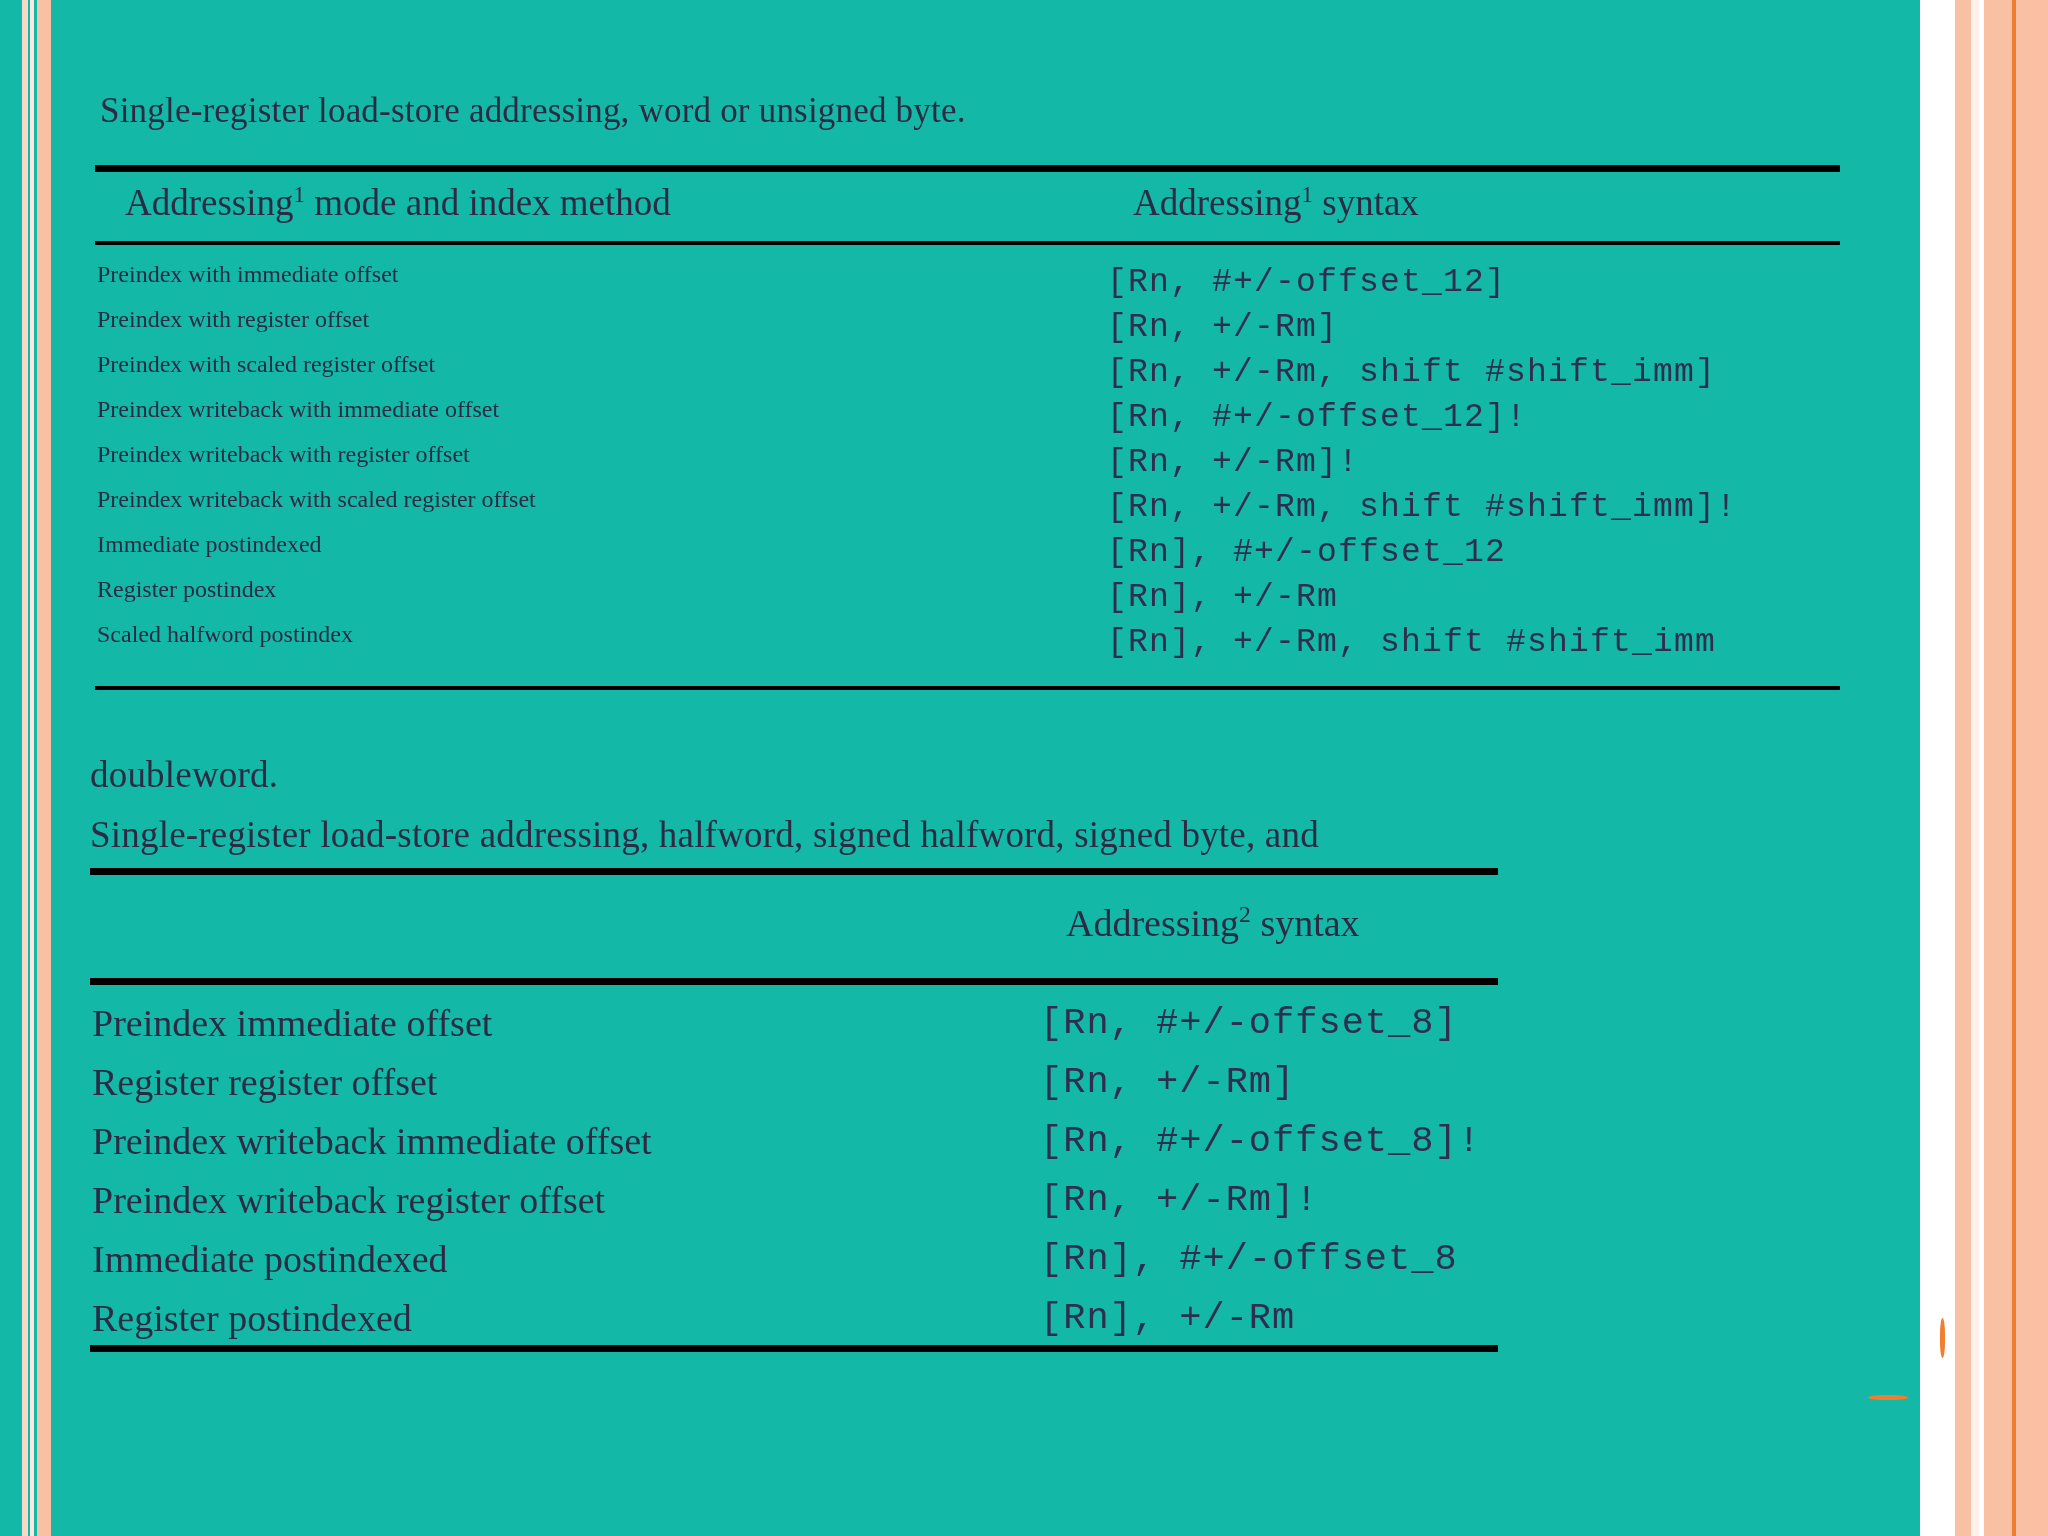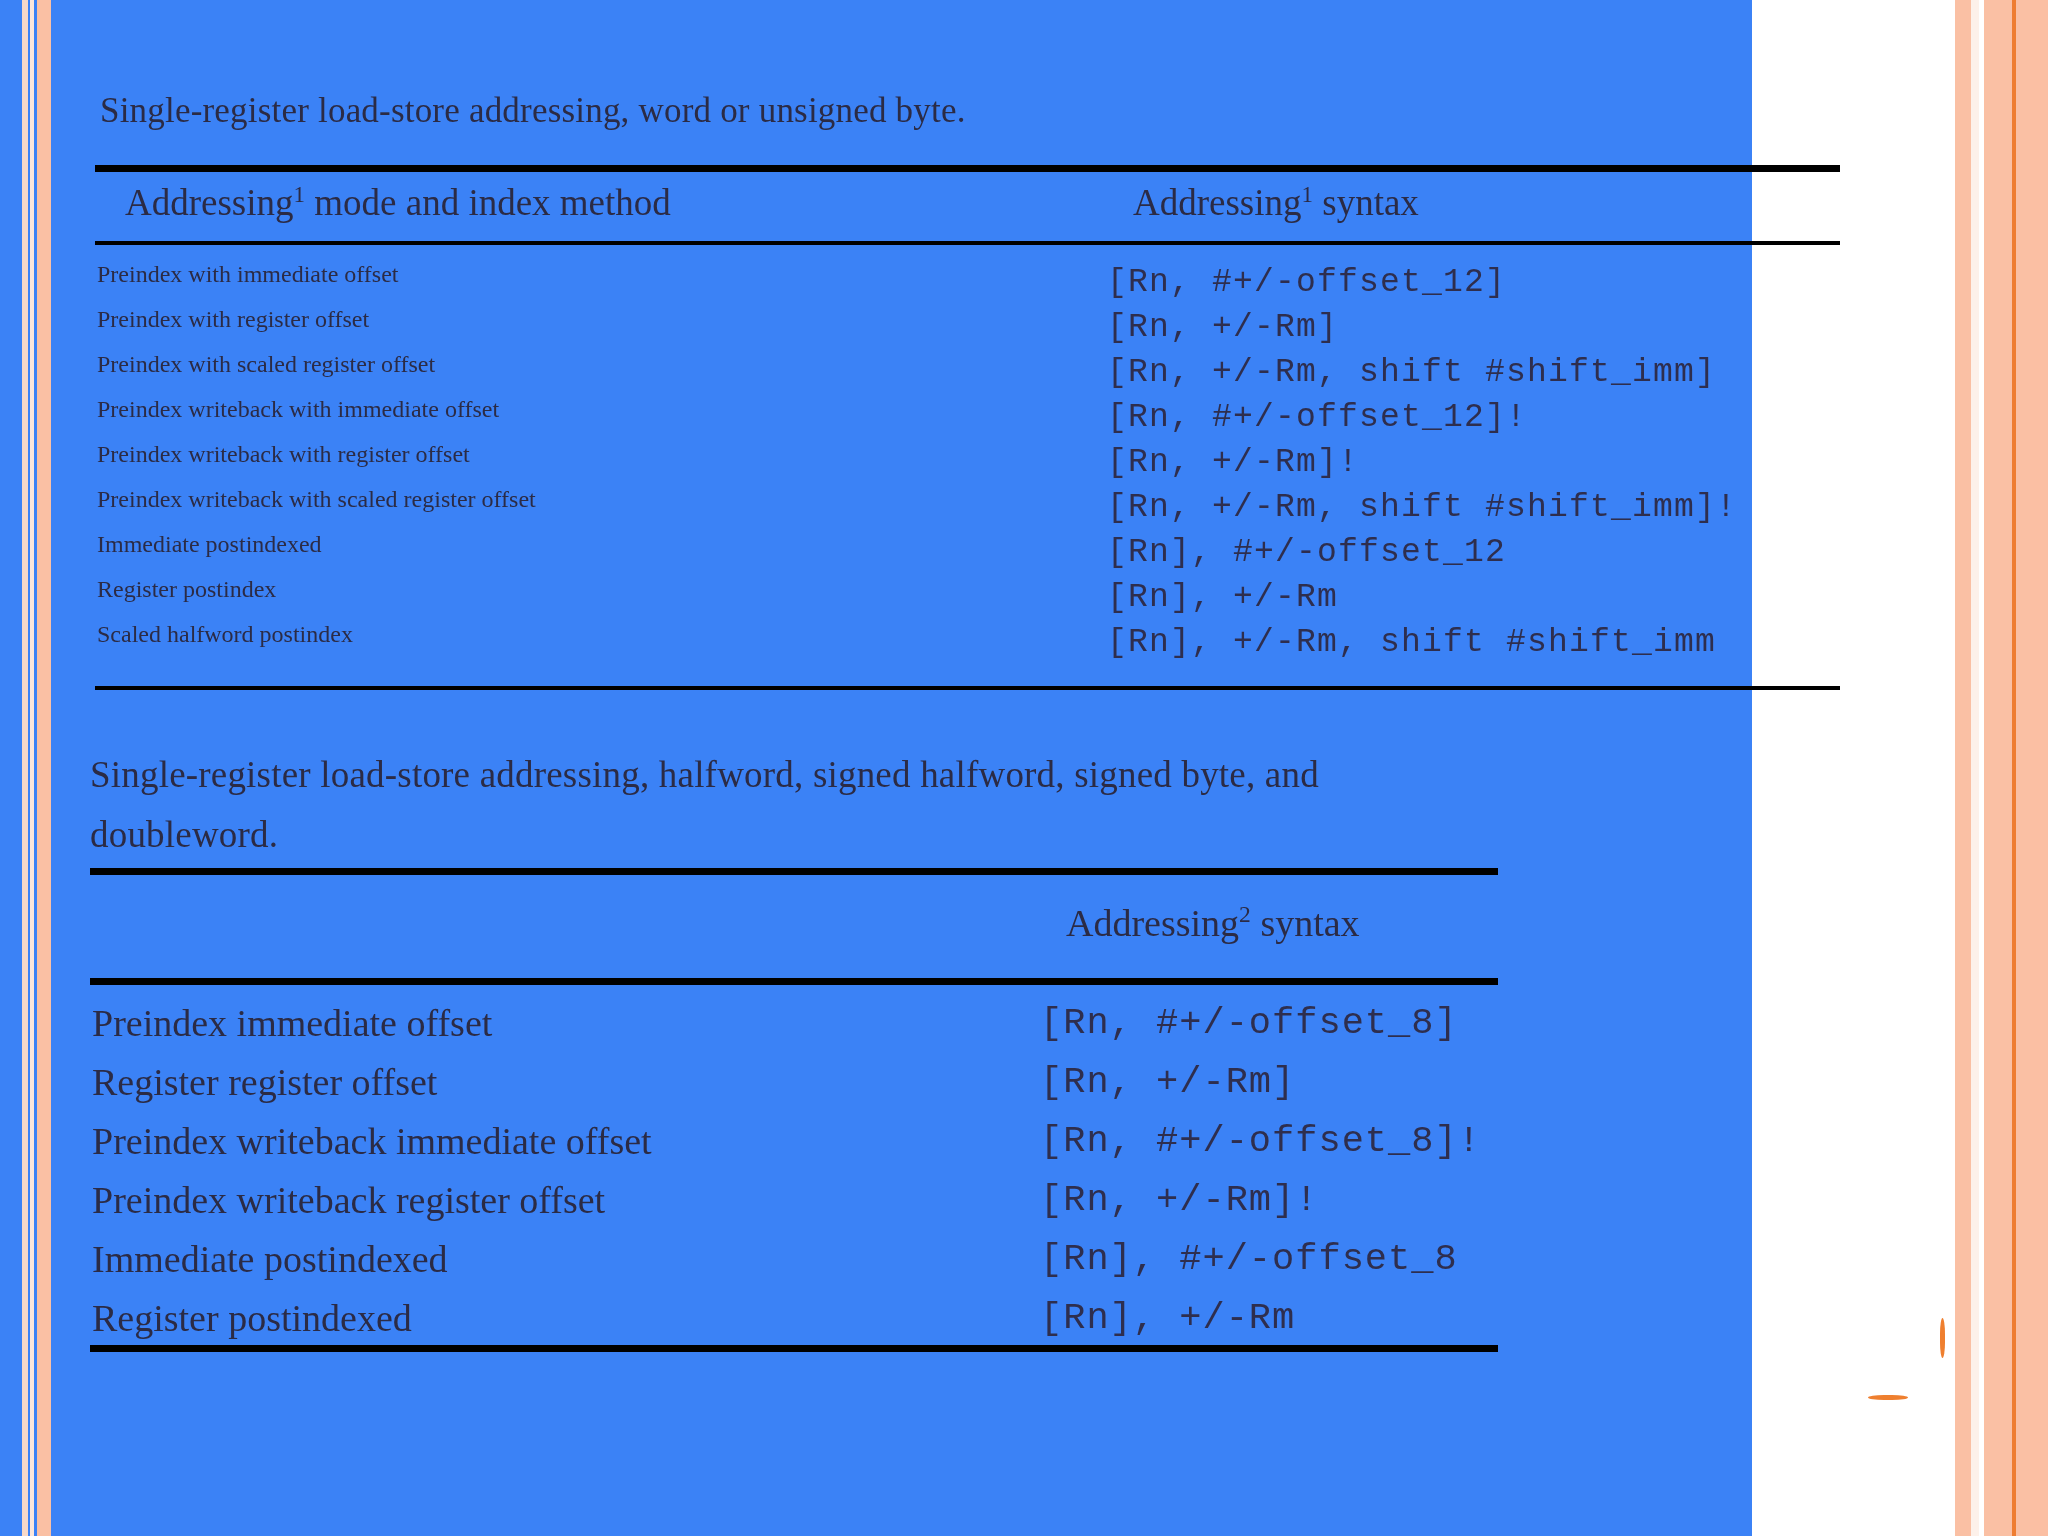--- a/index.html
+++ b/index.html
@@ -10,23 +10,23 @@
   body {
     width: 2048px;
     height: 1536px;
     overflow: hidden;
     font-family: "Liberation Serif", serif;
   }
 
   
   #slide {
     position: relative;
-    width: 1752px;
+    width: 1920px;
     height: 1536px;
-    background: #3b82f6;
+    background: #14b8a6;
   }
 
   .stripe {
     position: absolute;
     top: 0;
     bottom: 0;
     pointer-events: none;
   }
 
   
@@ -223,22 +223,22 @@
           <span class="s">[Rn], +/-Rm</span>
         </div>
         <div class="t1row">
           <span class="m">Scaled halfword postindex</span>
           <span class="s">[Rn], +/-Rm, shift #shift_imm</span>
         </div>
       </div>
     </div>
 
     <div class="caption caption-2">
+      <span class="nowrapline">doubleword.</span>
       <span class="nowrapline">Single-register  load-store  addressing,  halfword,  signed  halfword,  signed  byte,  and</span>
-      <span class="nowrapline">doubleword.</span>
     </div>
 
     <div class="tbl" id="table2">
       <div class="rule thick r-top"></div>
       <div class="rule thick r-mid"></div>
       <div class="rule thick r-bottom"></div>
 
 
       <div class="cell-mode hdr-syntax"><span>Addressing</span><sup>2</sup><span> syntax</span></div>
 

